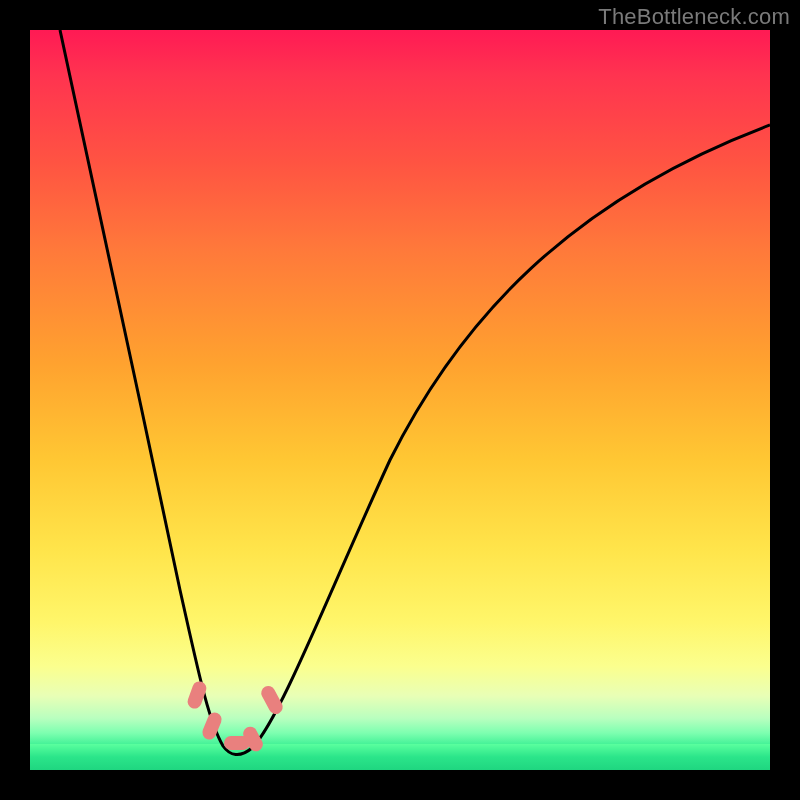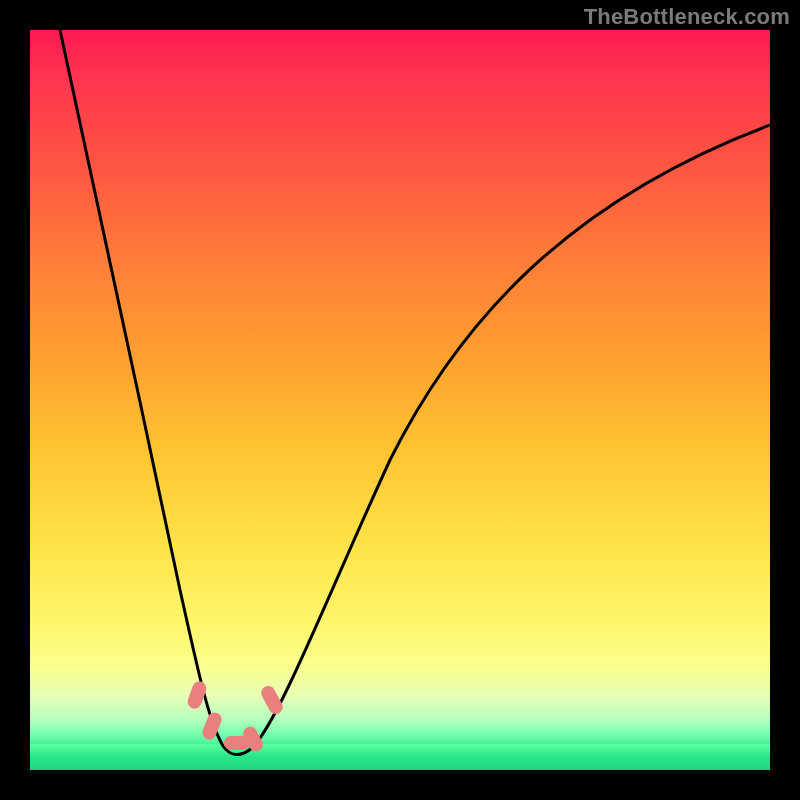--- a/index.html
+++ b/index.html
@@ -33,21 +33,21 @@
       #33ee90 97%,
       #22dd88 100%
     );
   }
   .watermark {
     position: absolute;
     top: 4px;
     right: 10px;
     color: #7a7a7a;
     font-size: 22px;
-    font-weight: 700;
+    font-weight: 400;
     letter-spacing: 0.2px;
     z-index: 5;
   }
   svg.curve {
     position: absolute;
     left: 0;
     top: 0;
     width: 740px;
     height: 740px;
     z-index: 3;

